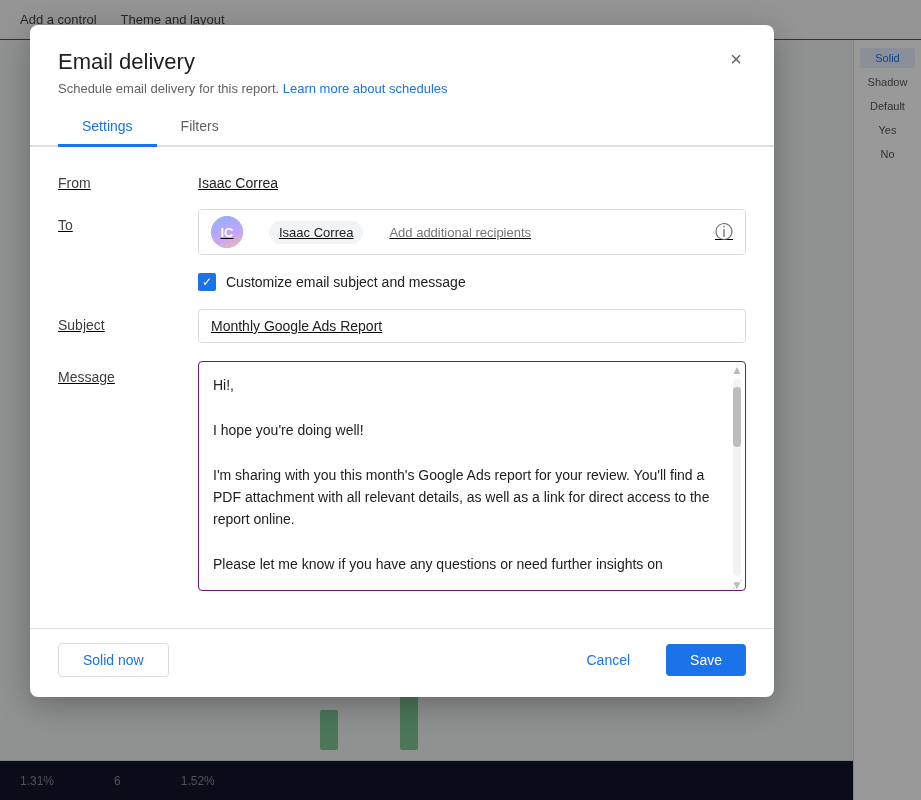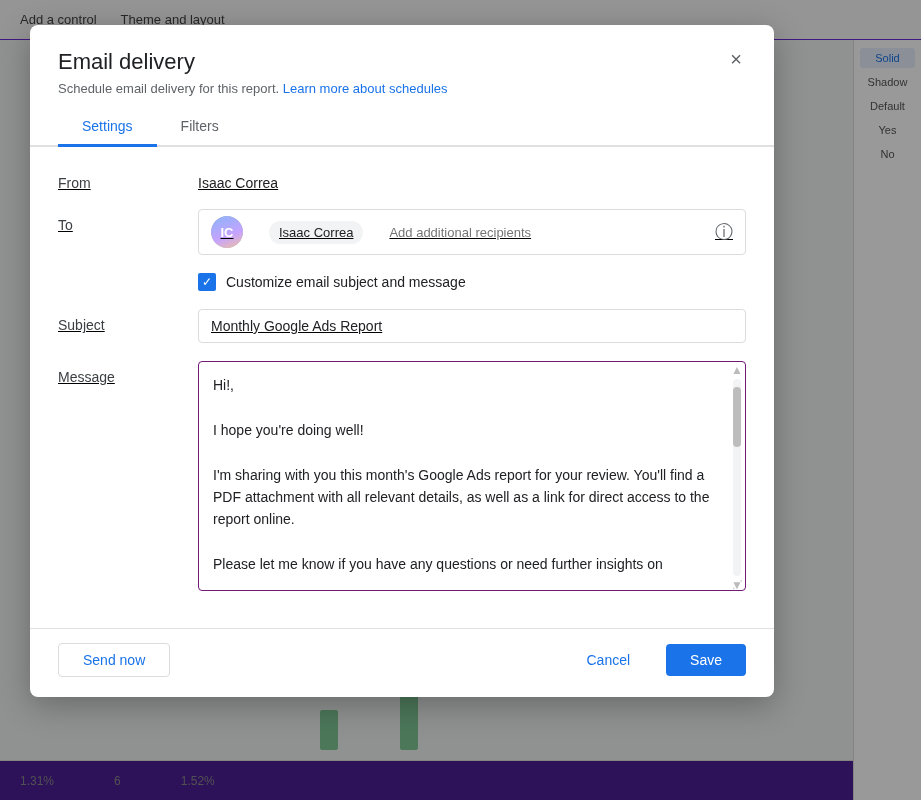--- a/index.html
+++ b/index.html
@@ -416,21 +416,21 @@
       opacity: 0.6;
       border-radius: 2px;
     }
 
     .bg-bottom-bar {
       position: absolute;
       bottom: 0;
       left: 0;
       right: 0;
       height: 40px;
-      background: #4c1d95;
+      background: #0f172a;
       border-top: 1px solid #ddd;
       display: flex;
       align-items: center;
       padding: 0 20px;
       font-size: 12px;
       color: #888;
       gap: 60px;
       text-align: right;
     }
   </style>
@@ -532,20 +532,20 @@
           </div>
           <span class="scroll-down-arrow">▼</span>
         </div>
         <span class="resize-handle">⋰</span>
       </div>
     </div>
 
   </div>
 
   <div class="dialog-footer">
-    <button class="btn-send-now">Send now</button>
+    <button class="btn-send-now">Solid now</button>
     <div class="footer-right">
       <button class="btn-cancel">Cancel</button>
       <button class="btn-save">Save</button>
     </div>
   </div>
 
 </div>
 
 </body></html>

